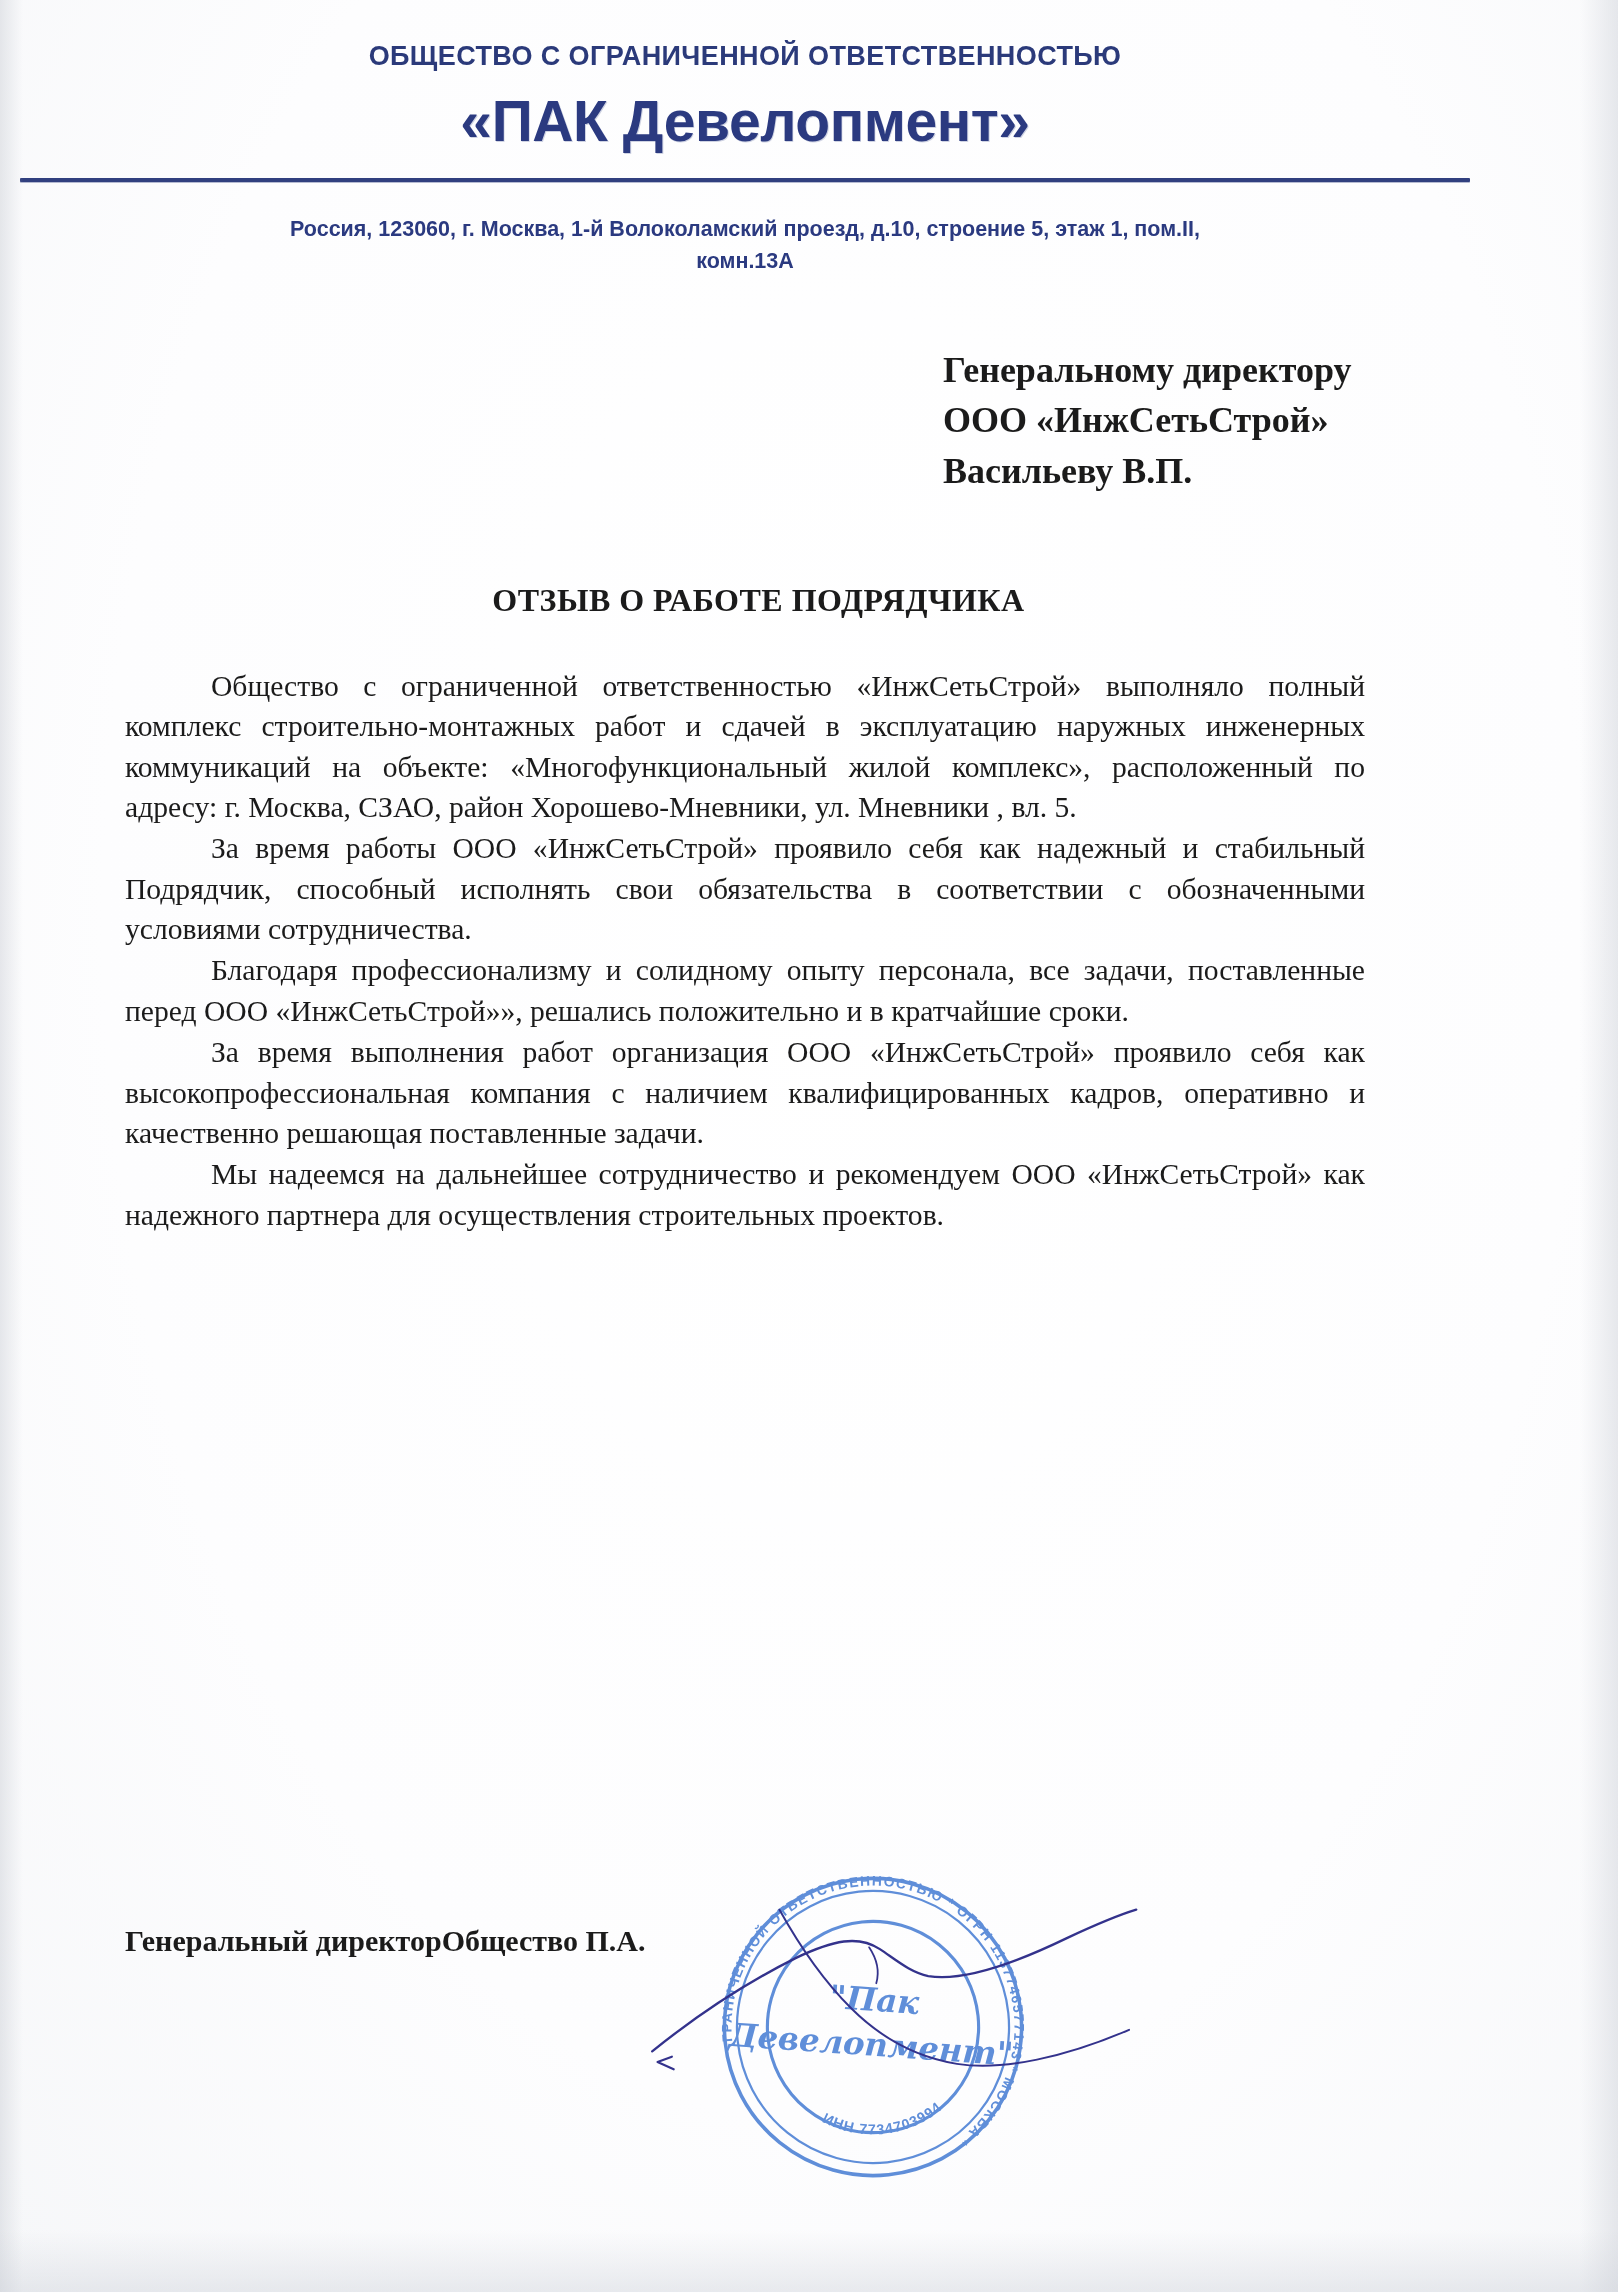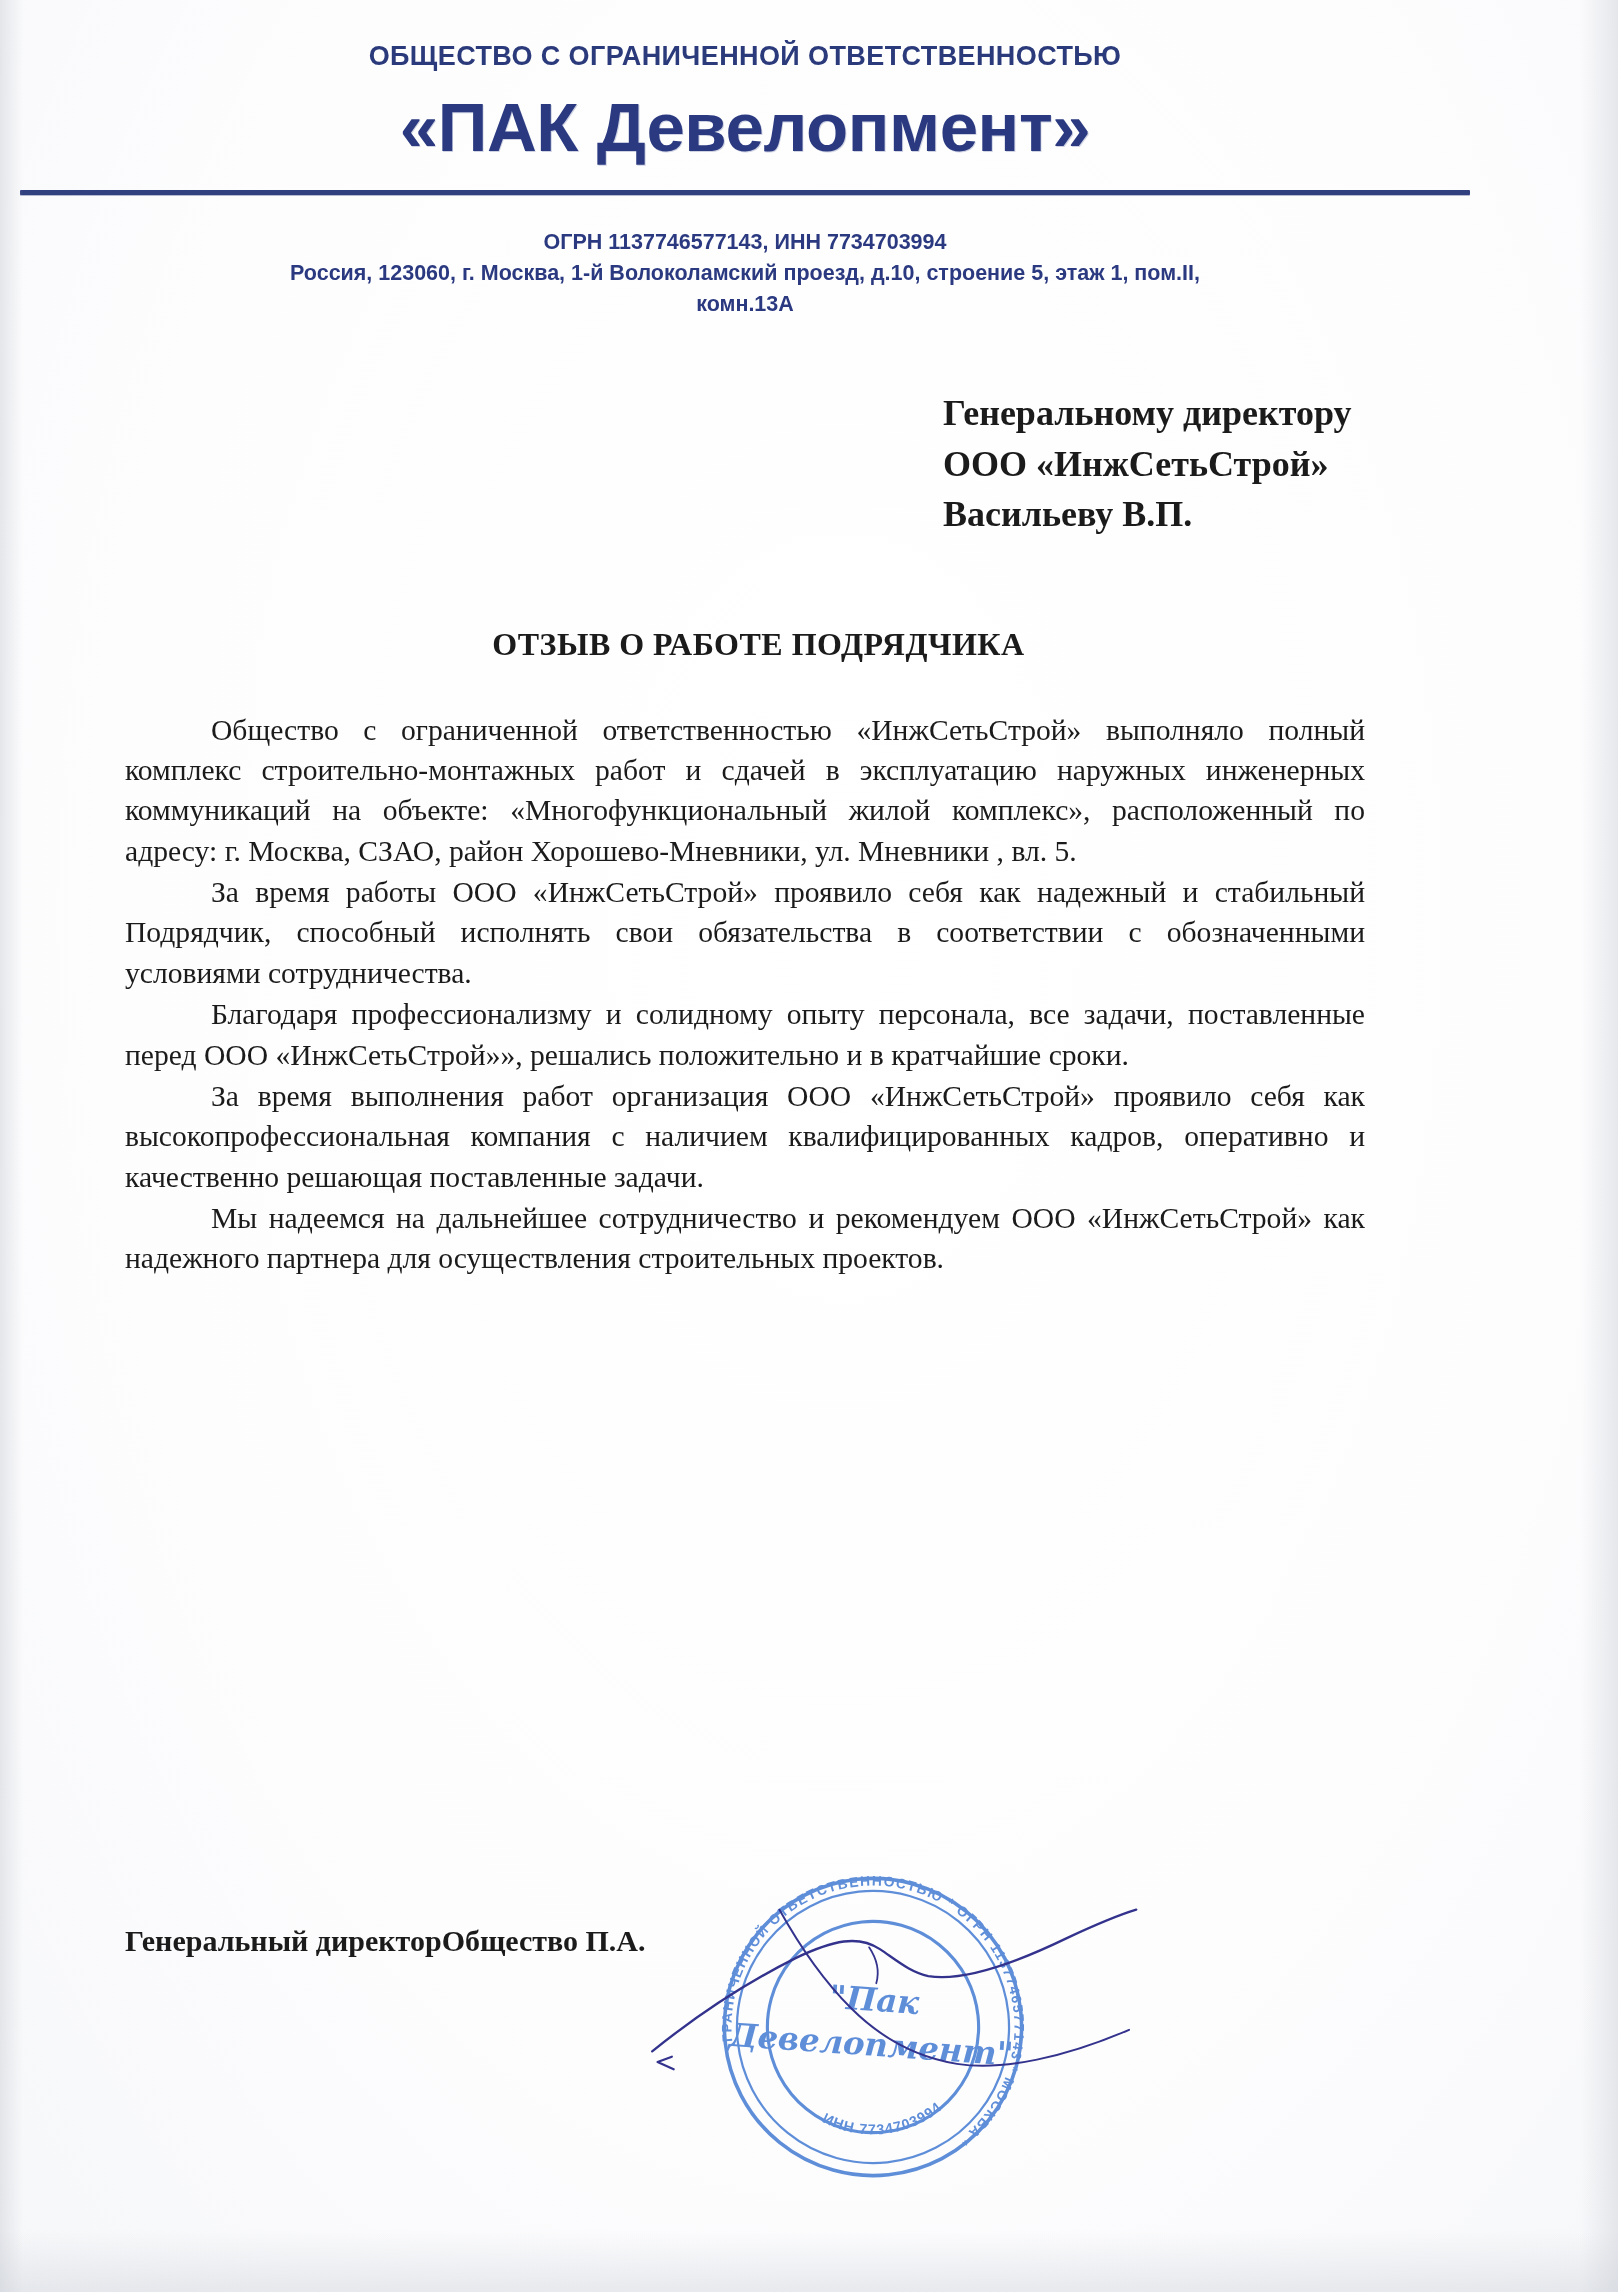--- a/index.html
+++ b/index.html
@@ -57,21 +57,21 @@
     font-family: "Liberation Sans", sans-serif;
     font-weight: 700;
     font-size: 27px;
     letter-spacing: 0.4px;
     color: #2b3a7a;
     margin: 0 0 19.7px 0;
   }
   .lh-company {
     font-family: "Liberation Sans", sans-serif;
     font-weight: 700;
-    font-size: 69px;
+    font-size: 57px;
     line-height: 1.04;
     color: #2b3a80;
     margin: 10px;
     letter-spacing: -0.4px;
     text-shadow: 0.9px 0.9px 0 rgba(43,58,128,.22);
   }
   .lh-rule {
     margin: 27px 19.7px 0 19.7px;
     height: 4.5px;
     background: #31407f;
@@ -166,21 +166,20 @@
 <div class="page">
 
   <div class="content">
 
     <header class="letterhead">
       <div class="lh-line1">ОБЩЕСТВО С ОГРАНИЧЕННОЙ ОТВЕТСТВЕННОСТЬЮ</div>
       <h1 class="lh-company">«ПАК Девелопмент»</h1>
       <div class="lh-rule"></div>
 
       <div class="lh-meta">
-        <div>ОГРН 1137746577143, ИНН 7734703994</div>
         <div>Россия, 123060, г. Москва, 1-й Волоколамский проезд, д.10, строение  5, этаж 1, пом.II,</div>
         <div>комн.13А</div>
       </div>
     </header>
 
 
     <div class="addressee">
       <div>Генеральному директору</div>
       <div>ООО «ИнжСетьСтрой»</div>
       <div>Васильеву В.П.</div>

